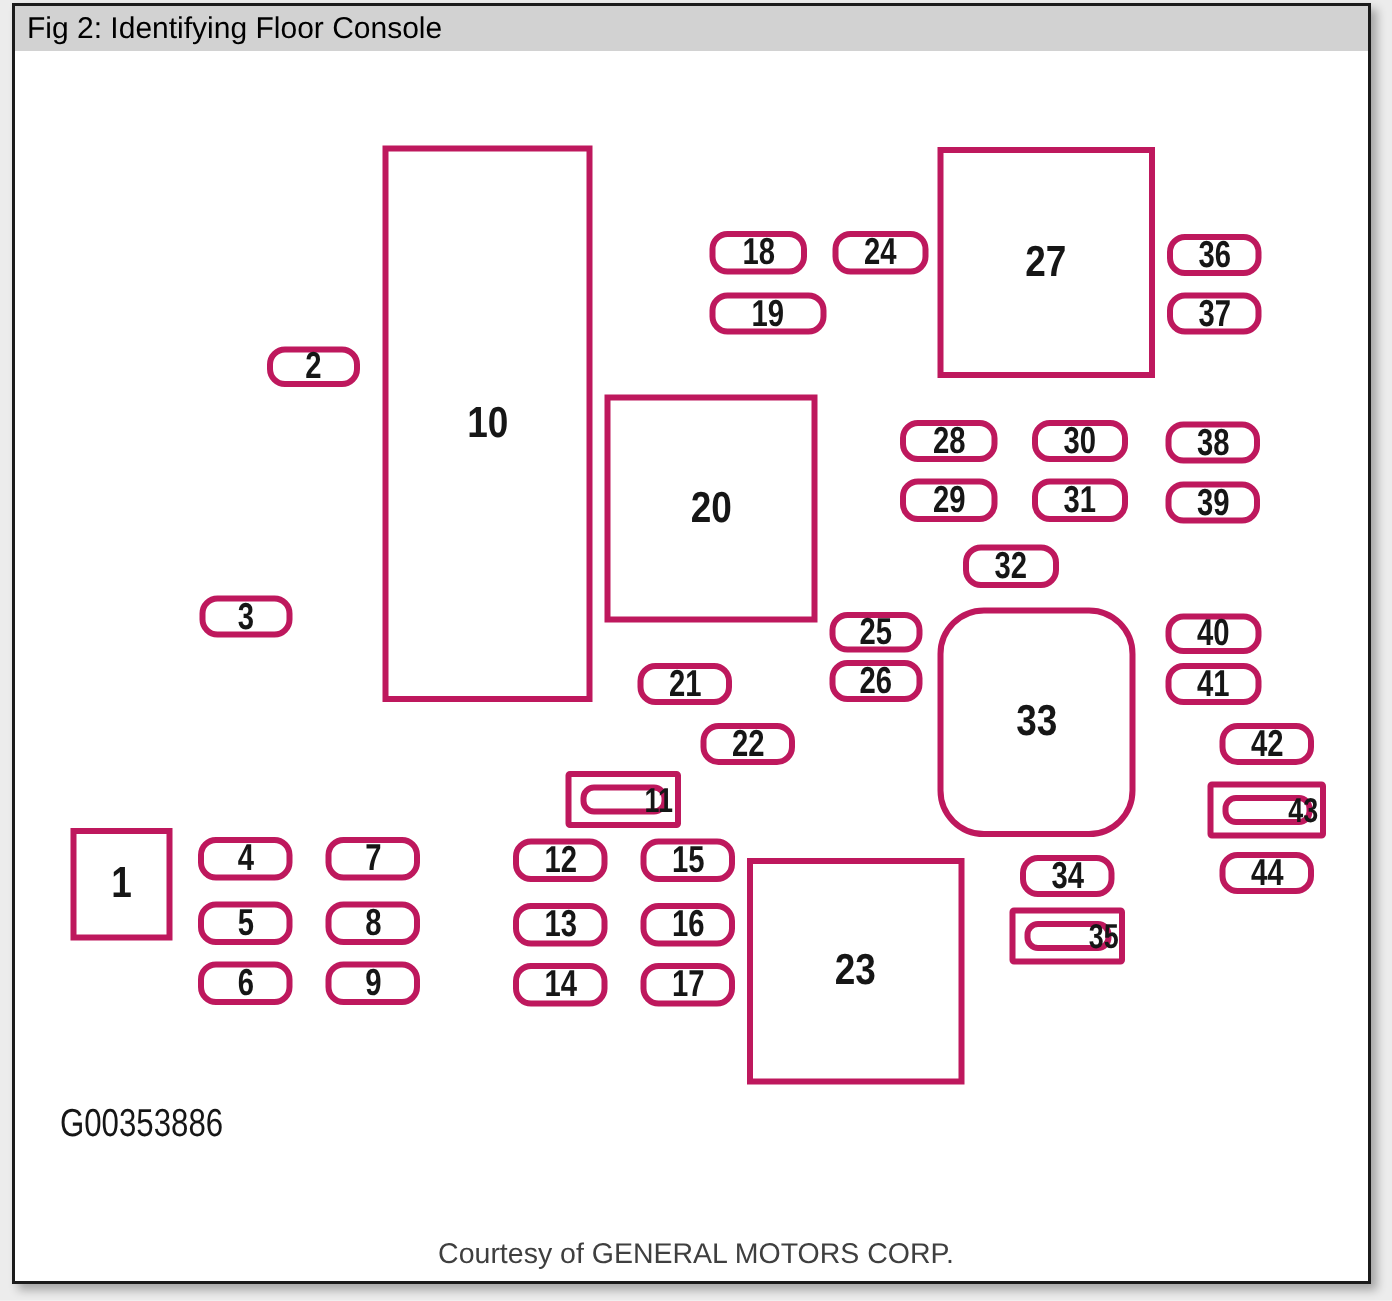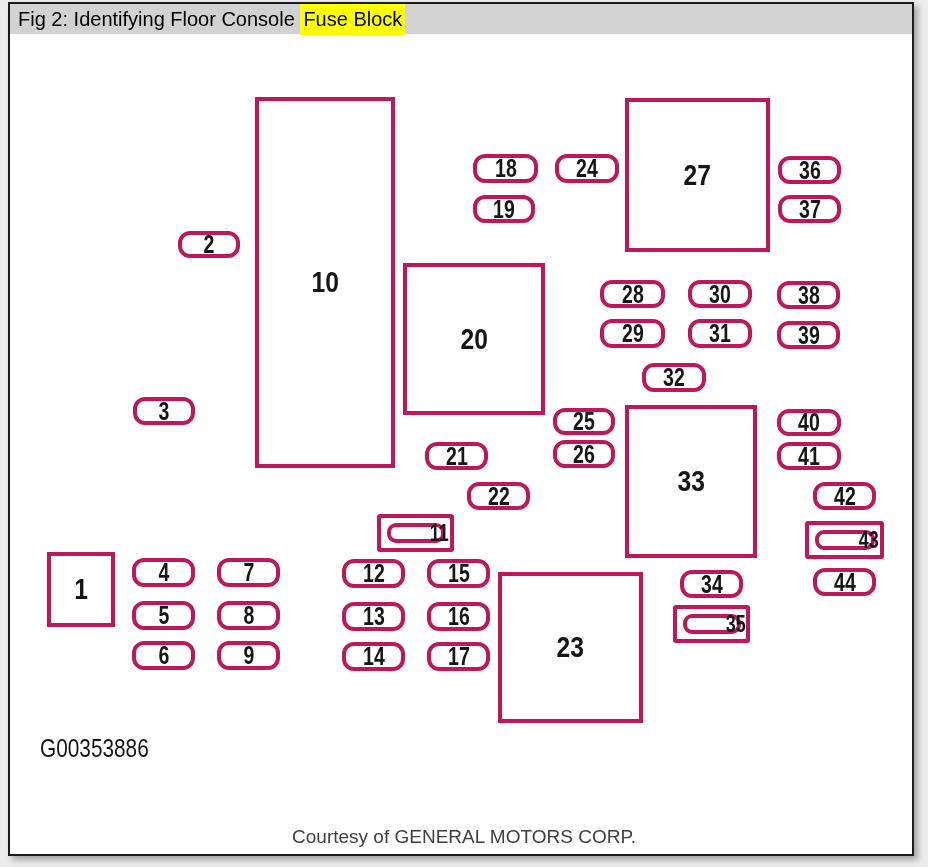--- a/index.html
+++ b/index.html
@@ -86,21 +86,21 @@
     width: 928px;
     text-align: center;
     font-size: 19px;
     color: #3f3f3f;
   }
 </style>
 </head>
 <body style="background: rgb(236, 236, 236);">
 
 <div class="page" style="background: rgb(255, 255, 255);">
-  <div class="title-bar" style="background: rgb(210, 210, 210);"><span>Fig 2: Identifying Floor Console </span><span class="title-hl" style="background: rgb(255, 255, 0);">Fuse Block</span></div>
+  <div class="title-bar" style="background: rgb(210, 210, 210);"><span>Fig 2: Identifying Floor Console </span></div>
 
   <div class="diagram" id="diagram-layer">
 
     <div class="figcode">G00353886</div>
     <div class="courtesy">Courtesy of GENERAL MOTORS CORP.</div>
   <div class="block" style="left: 47px; top: 552px; width: 68px; height: 75px;">
         <span class="num big">1</span>
       </div>
       <div class="pill" style="left: 178px; top: 231px; width: 62px; height: 27px;">
         <span class="num">2</span>
@@ -148,21 +148,21 @@
       </div>
       <div class="pill" style="left: 427px; top: 602px; width: 63px; height: 29px;">
         <span class="num">16</span>
       </div>
       <div class="pill" style="left: 427px; top: 642px; width: 63px; height: 29px;">
         <span class="num">17</span>
       </div>
       <div class="pill" style="left: 473px; top: 154px; width: 65px; height: 29px;">
         <span class="num">18</span>
       </div>
-      <div class="pill" style="left: 473px; top: 195px; width: 62px; height: 28px;">
+      <div class="pill" style="left: 473px; top: 195px; width: 78px; height: 28px;">
         <span class="num">19</span>
       </div>
       <div class="block" style="left: 403px; top: 263px; width: 142px; height: 152px;">
         <span class="num big">20</span>
       </div>
       <div class="pill" style="left: 425px; top: 442px; width: 63px; height: 28px;">
         <span class="num">21</span>
       </div>
       <div class="pill" style="left: 467px; top: 482px; width: 63px; height: 28px;">
         <span class="num">22</span>
@@ -190,21 +190,21 @@
       </div>
       <div class="pill" style="left: 688px; top: 280px; width: 64px; height: 28px;">
         <span class="num">30</span>
       </div>
       <div class="pill" style="left: 688px; top: 319px; width: 64px; height: 29px;">
         <span class="num">31</span>
       </div>
       <div class="pill" style="left: 642px; top: 363px; width: 64px; height: 29px;">
         <span class="num">32</span>
       </div>
-      <div class="block" style="left: 625px; top: 405px; width: 132px; height: 153px;">
+      <div class="block" style="left: 625px; top: 405px; width: 132px; height: 153px; border-radius: 31px;">
         <span class="num big">33</span>
       </div>
       <div class="pill" style="left: 680px; top: 570px; width: 63px; height: 28px;">
         <span class="num">34</span>
       </div>
       <div class="douter" style="left: 673px; top: 605px; width: 77px; height: 38px;">
         <div class="pill dinner">
           <span class="num">35</span>
         </div>
       </div>

